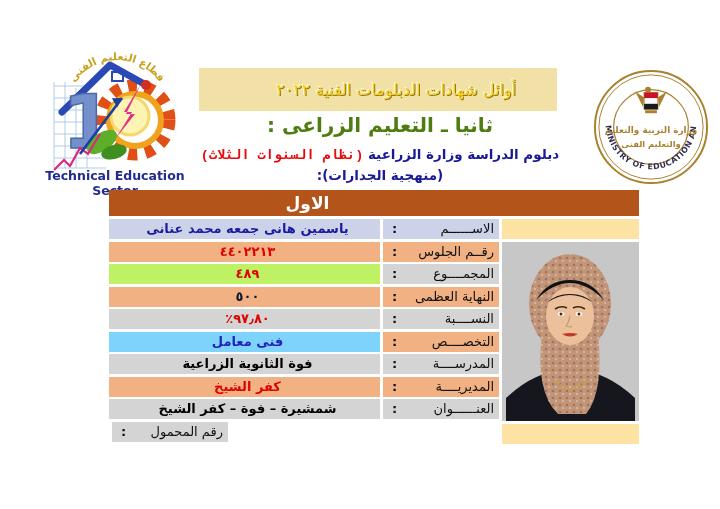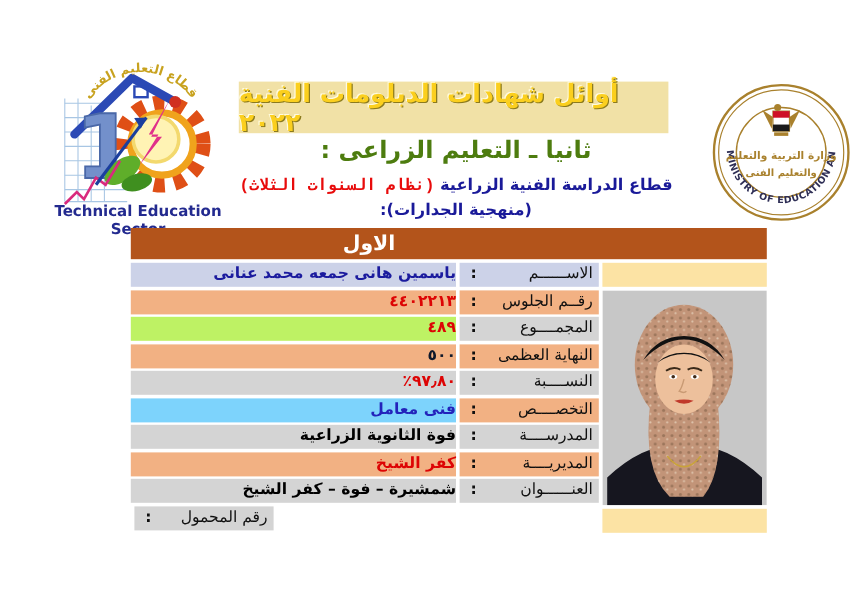--- a/index.html
+++ b/index.html
@@ -16,22 +16,23 @@
     font-size:12.5px;font-weight:bold;color:#232a8f;letter-spacing:0px;
   }
   .right-seal{left:592px;top:68px;width:118px;height:118px;}
 
   
   .title-banner{
     left:199px;top:68px;width:358px;height:43px;
     display:flex;align-items:center;justify-content:center;
   }
   .title-banner-text{
-    font-size:21px;font-weight:bold;letter-spacing:1px;
+    font-size:16px;font-weight:normal;letter-spacing:1px;
     text-shadow:1px 1px 0 #8b7a1e, -1px -1px 0 #fffbe0;
+    padding-left:36px;
   }
   .section-line{
     left:200px;top:113px;width:360px;text-align:center;
     font-size:20px;font-weight:bold;direction:rtl;
   }
   .program-line{
     left:160px;top:146px;width:440px;text-align:center;
     font-size:13.5px;font-weight:bold;direction:rtl;
   }
   .methodology-line{
@@ -43,21 +44,21 @@
   .table-header{
     left:109px;top:190px;width:530px;height:26px;
   }
   .table-header span{
     display:block;width:397px;text-align:center;line-height:26px;
     color:#ffffff;font-size:17px;font-weight:bold;
   }
   .rows{left:109px;top:219px;width:390px;}
   .table-row{display:flex;height:20px;margin-bottom:2.5px;}
   .value-cell{
-    flex:1;direction:rtl;text-align:right;padding-left:6px;box-sizing:border-box;
+    flex:1;direction:rtl;text-align:center;padding-left:6px;box-sizing:border-box;
     font-size:13px;font-weight:bold;line-height:20px;white-space:nowrap;
   }
   .label-cell{
     width:116px;margin-left:3px;box-sizing:border-box;
     display:flex;direction:rtl;justify-content:space-between;align-items:center;
     padding:0 5px 0 9px;font-size:13px;color:#101010;line-height:20px;white-space:nowrap;
   }
   .label-cell .colon{font-weight:bold;color:#101010;}
 
   .photo-col-top{left:502px;top:219px;width:137px;height:20px;}
@@ -111,21 +112,21 @@
     </text>
   </svg>
 </div>
 <div class="abs left-logo-caption">Technical Education Sector</div>
 
 <div class="abs title-banner" style="background: rgb(241, 225, 166);">
   <span class="title-banner-text" style="color: rgb(251, 207, 30);">أوائل شهادات الدبلومات الفنية ٢٠٢٢</span>
 </div>
 <div class="abs section-line" style="color: #4d7c0f;">ثانيا ـ التعليم الزراعى :</div>
 <div class="abs program-line" style="color: rgb(26, 26, 153);">
-  <span>قطاع الدراسة الفنية الزراعية </span><span class="red-part" style="color: rgb(232, 11, 11); font-family: Liberation Mono, monospace;">(نظام السنوات الثلاث)</span>
+  <span>دبلوم الدراسة وزارة الزراعية </span><span class="red-part" style="color: rgb(232, 11, 11); font-family: Liberation Mono, monospace;">(نظام السنوات الثلاث)</span>
 </div>
 <div class="abs methodology-line" style="color: rgb(26, 26, 153);">(منهجية الجدارات):</div>
 
 <div class="abs right-seal">
   <svg width="118" height="118" viewBox="0 0 120 120">
     <circle cx="60" cy="60" r="57" fill="#ffffff" stroke="#a9812d" stroke-width="2"></circle>
     <circle cx="60" cy="60" r="53" fill="none" stroke="#a9812d" stroke-width="1"></circle>
     <circle cx="60" cy="60" r="38" fill="none" stroke="#a9812d" stroke-width="1.2"></circle>
     <defs>
         <path id="sealArc" d="M14,57 A46,46 0 0 0 106,57"></path>

